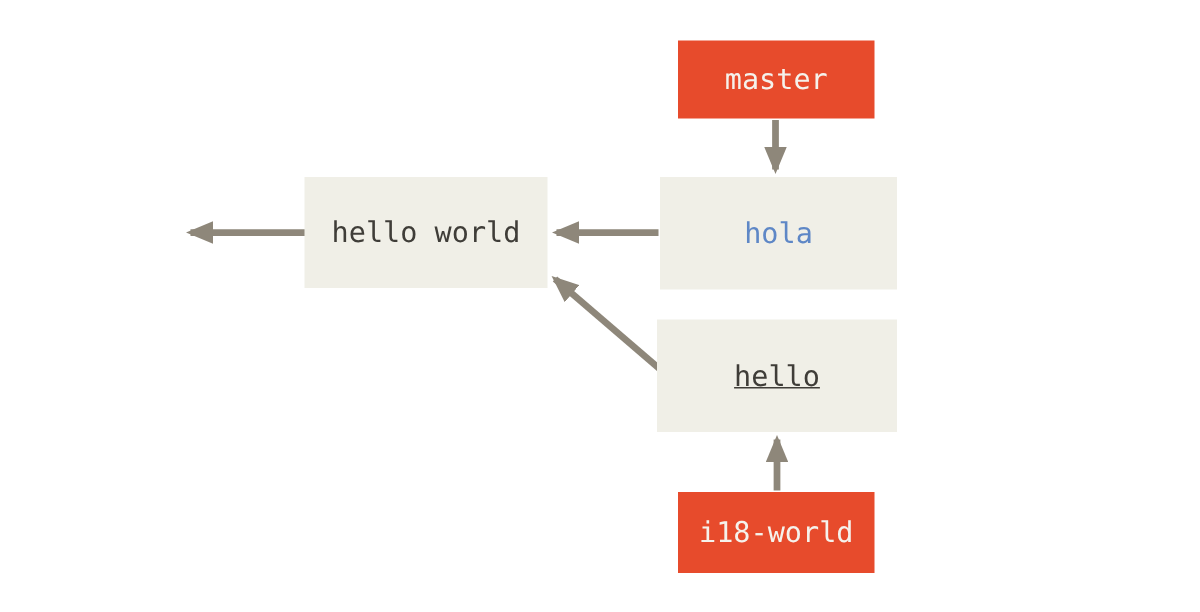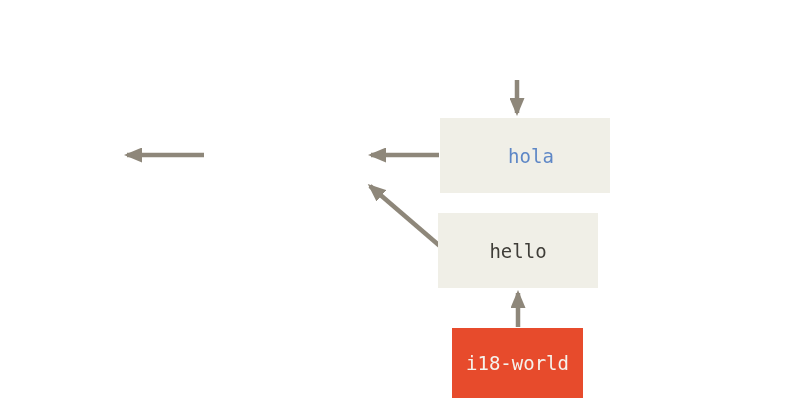--- a/index.html
+++ b/index.html
@@ -26,24 +26,24 @@
   }
   .commit-box {
     background: #f0efe7;
     color: #3f3d38;
   }
   .branch-box {
     background: #e74b2c;
     color: #f5f2ec;
   }
   #box-master { left: 452px; top: 27px;  width: 131px; height: 52px; }
-  #box-hola   { left: 440px; top: 118px; width: 158px; height: 75px; padding-left: 12px; }
+  #box-hola   { left: 440px; top: 118px; width: 158px; height: 75px; }
   #box-hello  { left: 203px; top: 118px; width: 162px; height: 74px; }
-  #box-mundo  { left: 438px; top: 213px; width: 160px; height: 75px; }
-  #box-i18    { left: 452px; top: 328px; width: 131px; height: 70px; }
+  #box-mundo  { left: 438px; top: 213px; width: 160px; height: 75px; text-decoration: underline; }
+  #box-i18    { left: 452px; top: 328px; width: 131px; height: 54px; }
   .tok-dark { color: #3f3d38; }
   .tok-blue { color: #5e87c6; }
   .arrow-line {
     stroke: #8e877a;
     stroke-width: 4.5;
     fill: none;
   }
 </style>
 </head>
 <body>
@@ -56,21 +56,23 @@
         <path d="M0,0 L12,5 L0,10 Z" fill="#8e877a"></path>
       </marker>
     </defs>
     <line class="arrow-line" x1="204" y1="155" x2="127" y2="155" marker-end="url(#ah)"></line>
     <line class="arrow-line" x1="439" y1="155" x2="371" y2="155" marker-end="url(#ah)"></line>
     <line class="arrow-line" x1="441" y1="247" x2="370" y2="186" marker-end="url(#ah)"></line>
     <line class="arrow-line" x1="517" y1="80" x2="517" y2="113" marker-end="url(#ah)"></line>
     <line class="arrow-line" x1="518" y1="327" x2="518" y2="293" marker-end="url(#ah)"></line>
   </svg>
 
+  <div class="box branch-box" id="box-master"><span>master</span></div>
 
   <div class="box commit-box" id="box-hola"><span class="tok-blue">hola</span></div>
 
+  <div class="box commit-box" id="box-hello"><span class="tok-dark">hello world</span></div>
 
   <div class="box commit-box" id="box-mundo"><span class="tok-dark">hello</span></div>
 
   <div class="box branch-box" id="box-i18"><span>i18-world</span></div>
 
 </div>
 
 </body></html>

